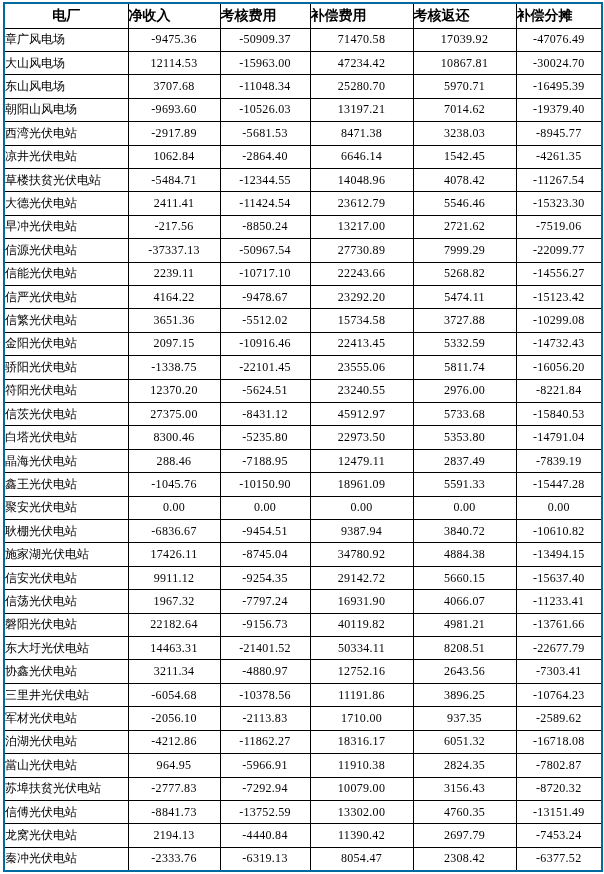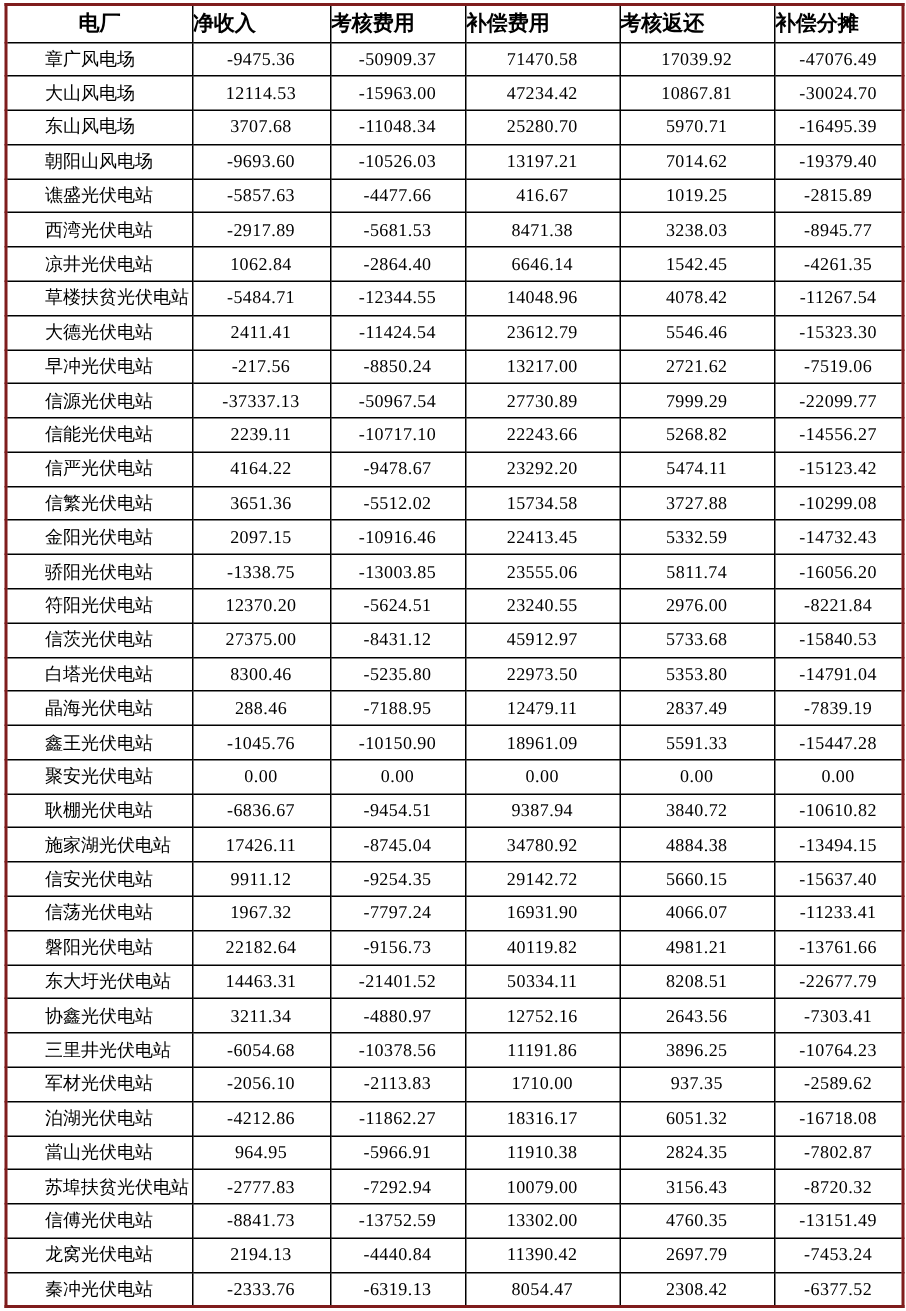--- a/index.html
+++ b/index.html
@@ -18,21 +18,21 @@
     box-sizing: border-box;
     width: 604px;
     height: 874px;
     padding: 2px 3px;
   }
   table.settlement {
     border-collapse: collapse;
     table-layout: fixed;
     width: 598px;
     height: 870px;
-    border: 2px solid #7f1d1d;
+    border: 2px solid #0369a1;
   }
   table.settlement th,
   table.settlement td {
     border: 1px solid #000000;
     overflow: hidden;
     white-space: nowrap;
   }
   table.settlement thead tr {
     height: 25px;
   }
@@ -44,21 +44,21 @@
     font-weight: bold;
     text-align: left;
     padding: 0;
   }
   th.col-header.first {
     text-align: center;
   }
   td.name-cell {
     font-size: 12px;
     text-align: left;
-    padding: 0 0 0 25px;
+    padding: 0 0 0 0;
   }
   td.num-cell {
     font-size: 12px;
     text-align: center;
     padding: 0;
     letter-spacing: 0.3px;
   }
   col.c-name { width: 124px; }
   col.c-net  { width: 92px; }
   col.c-fee  { width: 90px; }
@@ -116,28 +116,20 @@
         </tr>
         <tr>
           <td class="name-cell">朝阳山风电场</td>
           <td class="num-cell">-9693.60</td>
           <td class="num-cell">-10526.03</td>
           <td class="num-cell">13197.21</td>
           <td class="num-cell">7014.62</td>
           <td class="num-cell">-19379.40</td>
         </tr>
         <tr>
-          <td class="name-cell">谯盛光伏电站</td>
-          <td class="num-cell">-5857.63</td>
-          <td class="num-cell">-4477.66</td>
-          <td class="num-cell">416.67</td>
-          <td class="num-cell">1019.25</td>
-          <td class="num-cell">-2815.89</td>
-        </tr>
-        <tr>
           <td class="name-cell">西湾光伏电站</td>
           <td class="num-cell">-2917.89</td>
           <td class="num-cell">-5681.53</td>
           <td class="num-cell">8471.38</td>
           <td class="num-cell">3238.03</td>
           <td class="num-cell">-8945.77</td>
         </tr>
         <tr>
           <td class="name-cell">凉井光伏电站</td>
           <td class="num-cell">1062.84</td>
@@ -206,21 +198,21 @@
           <td class="name-cell">金阳光伏电站</td>
           <td class="num-cell">2097.15</td>
           <td class="num-cell">-10916.46</td>
           <td class="num-cell">22413.45</td>
           <td class="num-cell">5332.59</td>
           <td class="num-cell">-14732.43</td>
         </tr>
         <tr>
           <td class="name-cell">骄阳光伏电站</td>
           <td class="num-cell">-1338.75</td>
-          <td class="num-cell">-13003.85</td>
+          <td class="num-cell">-22101.45</td>
           <td class="num-cell">23555.06</td>
           <td class="num-cell">5811.74</td>
           <td class="num-cell">-16056.20</td>
         </tr>
         <tr>
           <td class="name-cell">符阳光伏电站</td>
           <td class="num-cell">12370.20</td>
           <td class="num-cell">-5624.51</td>
           <td class="num-cell">23240.55</td>
           <td class="num-cell">2976.00</td>

